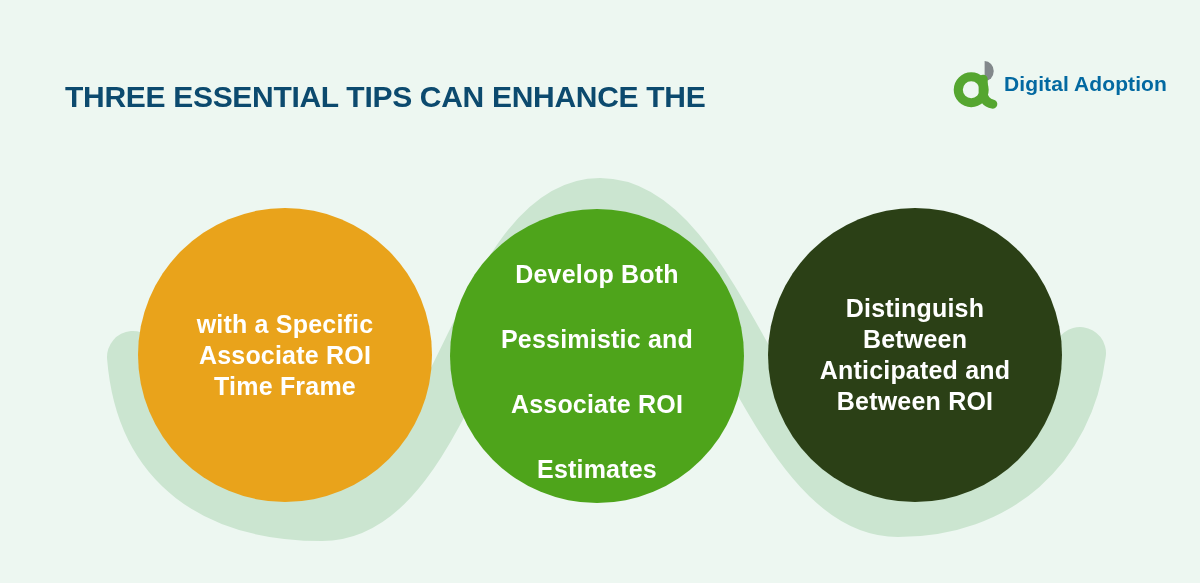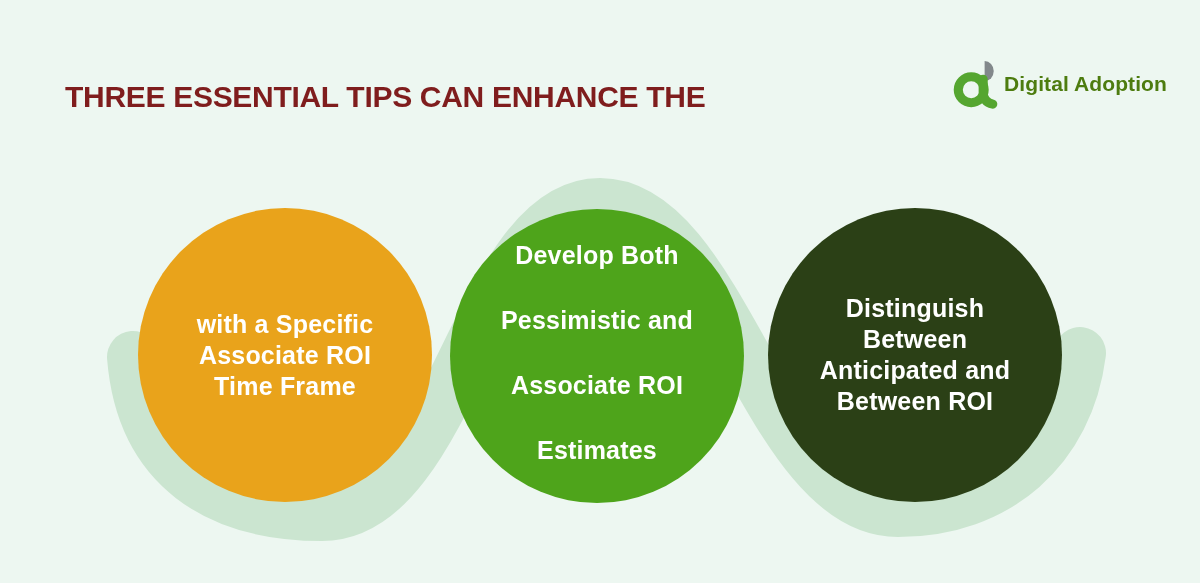--- a/index.html
+++ b/index.html
@@ -19,39 +19,39 @@
     width: 1200px; height: 583px;
     display: block;
   }
 
   
   .title {
     position: absolute;
     left: 65px;
     top: 60px;
     width: 700px;
-    color: #7f1d1d;
+    color: #0c4a6e;
     font-size: 30px;
     font-weight: 700;
     line-height: 34px;
     letter-spacing: -0.3px;
   }
 
   
   .logo {
     position: absolute;
     left: 953px;
     top: 58px;
     display: flex;
     align-items: center;
     gap: 5px;
   }
   .logo-mark { width: 46px; height: 52px; }
   .logo-text {
-    color: #4d7c0f;
+    color: #0369a1;
     font-size: 21px;
     font-weight: 600;
     letter-spacing: 0.1px;
     white-space: nowrap;
   }
 
   
   .tip-label {
     position: absolute;
     width: 294px;
@@ -61,21 +61,21 @@
     justify-content: center;
     align-items: center;
     text-align: center;
     color: #FFFFFF;
     font-size: 25px;
     font-weight: 700;
     line-height: 31px;
     letter-spacing: 0.2px;
   }
   .tip-1-label { left: 138px; top: 208px; }
-  .tip-2-label { left: 450px; top: 206px; gap: 34px; }
+  .tip-2-label { left: 450px; top: 225px; gap: 34px; }
   .tip-3-label { left: 768px; top: 208px; }
 </style>
 </head>
 <body>
 
 <div class="canvas">
 
   <svg class="bg-svg" viewBox="0 0 1200 583" aria-hidden="true">
     <path d="M 133 357
              C 142 468, 218 515, 322 515

